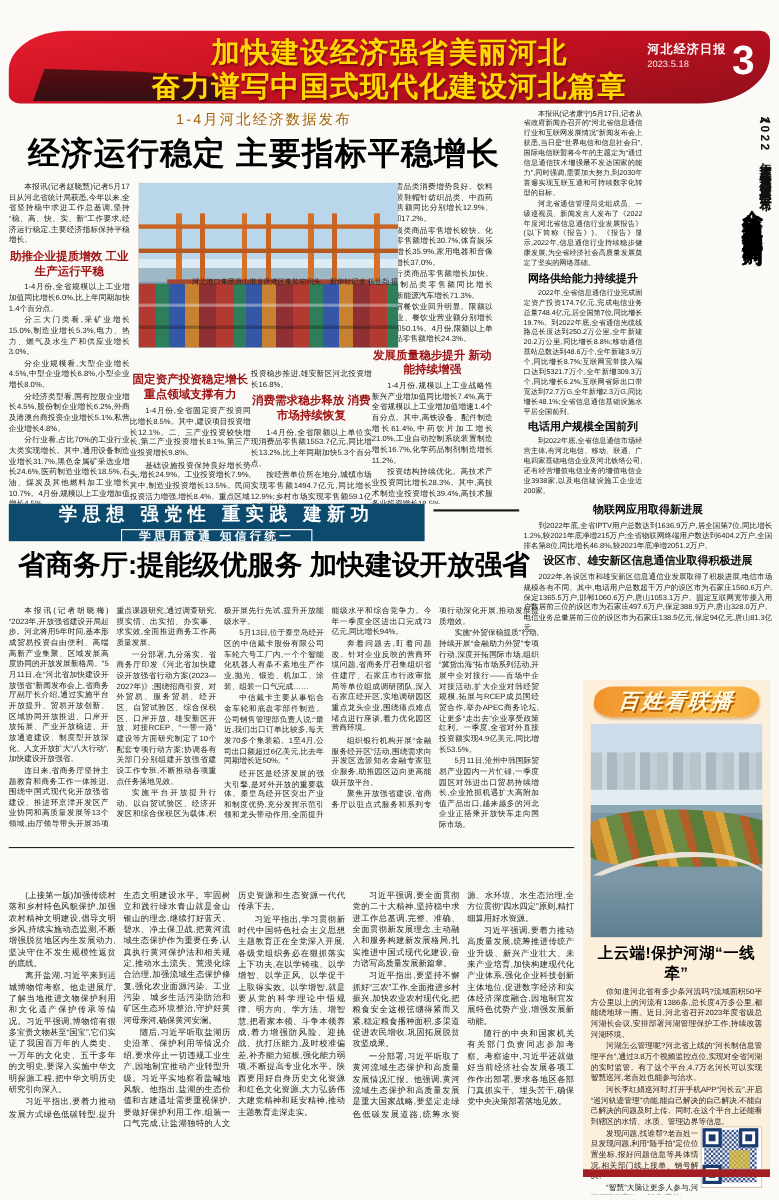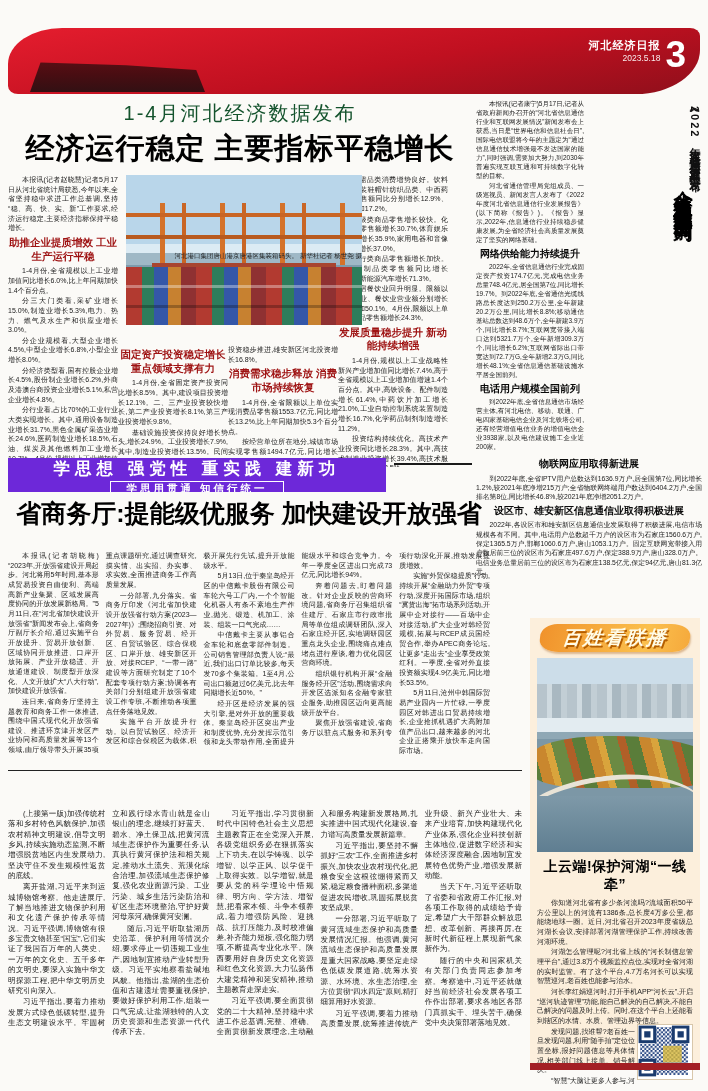--- a/index.html
+++ b/index.html
@@ -14,27 +14,27 @@
     border-radius:54px 10px 64px 10px / 36px 8px 44px 8px;}
   .ship{position:absolute;left:22px;bottom:2px;width:175px;height:46px;
     background:linear-gradient(180deg,#6b1218 0%,#4a0d12 60%,#321013 100%);
     clip-path:polygon(0 100%,100% 100%,95% 52%,55% 42%,6% 36%);}
   .ship:after{content:"";position:absolute;left:14px;top:-14px;width:130px;height:28px;
     background:repeating-linear-gradient(90deg,transparent 0 20px,#e2453c 20px 23px);}
   .slogans{position:absolute;left:120px;right:120px;top:4px;text-align:center;
     color:#ffd900;font-weight:900;font-size:26px;line-height:1.2;
     text-shadow:1px 2px 2px rgba(90,0,0,.65);letter-spacing:1px;}
   .bannerinfo{position:absolute;right:14px;top:8px;display:flex;align-items:flex-start;color:#fff;}
-  .mh{text-align:right;line-height:1.25;margin-top:3px;}
+  .mh{line-height:1.25;margin-top:3px;}
   .mh .t{font-size:11px;font-weight:700;letter-spacing:1px;}
   .mh .d{font-size:8.5px;opacity:.92;}
   .pageno{font-size:37px;font-weight:700;margin-left:5px;line-height:1;}
   
   .eco{left:8px;top:100px;width:464px;}
-  .eco .kick{text-align:center;font-size:20px;letter-spacing:2px;color:#14532d;}
+  .eco .kick{text-align:center;font-size:13px;letter-spacing:2px;color:#a16207;}
   .eco .head{text-align:center;font-size:29px;font-weight:900;letter-spacing:1px;margin:2px 0 6px;color:#000;}
   .ecocols{position:relative;display:flex;gap:0;height:292px;overflow:hidden;}
   .ecocol{width:110px;font-size:7px;overflow:hidden;height:292px;box-sizing:border-box;}
   .padcol{padding-top:170px;}
   .redsub{color:#9e1212;font-weight:900;font-size:10.5px;text-align:center;line-height:1.3;margin:3px 0 3px;text-indent:0;}
   .photo{position:absolute;left:118px;top:0;width:236px;height:150px;overflow:hidden;background:linear-gradient(#b9d6ea 0 46%,#dcebf4 46% 52%,#9fb8c6 52% 60%,#7e9bac 60% 100%);}
   .cranes{position:absolute;left:0;top:28px;width:100%;height:62px;
     background:repeating-linear-gradient(90deg,transparent 0 34px,#d4722a 34px 39px,transparent 39px 56px,#c96524 56px 60px);}
   .cranes:after{content:"";position:absolute;left:0;top:10px;width:100%;height:4px;background:#c96524;box-shadow:0 22px 0 #b85a1f;}
   .boxes{position:absolute;left:0;bottom:0;width:100%;height:58px;
@@ -45,21 +45,21 @@
   
   .tel{left:476px;top:100px;width:226px;}
   .telrow{display:flex;gap:6px;}
   .telcol{width:108px;height:352px;overflow:hidden;font-size:6.5px;}
   .blacksub{font-weight:900;font-size:10px;color:#0a0a0a;text-align:center;margin:3px 0;line-height:1.25;text-indent:0;}
   .vhead{writing-mode:vertical-rl;height:352px;width:112px;display:flex;justify-content:flex-start;}
   .vkick{font-size:11px;font-weight:700;letter-spacing:2px;color:#111;margin-bottom:0;padding-top:4px;}
   .vtitle{font-size:19px;font-weight:900;letter-spacing:2px;color:#000;padding-top:2px;margin-right:6px;}
   .telwide{width:226px;margin-top:3px;font-size:6.8px;overflow:hidden;height:158px;}
   
-  .band{left:8px;top:458px;width:378px;height:34px;background:#6d28d9;color:#fff;text-align:center;overflow:hidden;}
+  .band{left:8px;top:458px;width:378px;height:34px;background:#0c4a6e;color:#fff;text-align:center;overflow:hidden;}
   .band .l1{font-size:16.5px;font-weight:900;letter-spacing:5px;line-height:1.15;margin-top:1px;}
   .band .l2{display:inline-block;border:1px solid #fff;font-size:10.5px;font-weight:700;letter-spacing:3px;padding:0 16px;line-height:1.2;margin-top:0px;text-align:right;}
   .bandrule{left:394px;top:463px;width:78px;height:2px;background:#1a1a1a;}
   
   .commhead{left:8px;top:497px;width:482px;text-align:center;font-size:25px;font-weight:900;letter-spacing:0px;color:#000;}
   .commbody{left:8px;top:551px;width:482px;height:212px;column-count:5;column-gap:7px;font-size:7px;overflow:hidden;}
   .divider{left:8px;top:770px;width:514px;height:0;border-top:1.5px solid #222;}
   
   .contbody{left:8px;top:809px;width:514px;height:303px;column-count:5;column-gap:7px;font-size:7.5px;overflow:hidden;}
   
@@ -81,20 +81,24 @@
   .lbody{position:relative;height:188px;overflow:hidden;font-size:7px;color:#222;}
   .wrapqr{margin-right:58px;}
   .qr{position:absolute;right:0;bottom:6px;width:54px;height:54px;background:#fff;border:1px solid #d8c7ab;}
   .redbar{position:absolute;left:0;bottom:0;width:100%;height:7px;background:#a31f24;}
 </style>
 </head>
 <body>
 
 <div class="abs banner">
   <div class="ship"></div>
+  <div class="slogans">
+    <div>加快建设经济强省美丽河北</div>
+    <div>奋力谱写中国式现代化建设河北篇章</div>
+  </div>
   <div class="bannerinfo">
     <div class="mh">
       <div class="t">河北经济日报</div>
       <div class="d">2023.5.18</div>
     </div>
     <div class="pageno">3</div>
   </div>
 </div>
 
 <div class="abs eco">
@@ -188,21 +192,20 @@
 <div class="abs contbody">
   <p>(上接第一版)加强传统村落和乡村特色风貌保护,加强农村精神文明建设,倡导文明乡风,持续实施动态监测,不断增强脱贫地区内生发展动力,坚决守住不发生规模性返贫的底线。</p>
   <p>离开盐湖,习近平来到运城博物馆考察。他走进展厅,了解当地推进文物保护利用和文化遗产保护传承等情况。习近平强调,博物馆有很多宝贵文物甚至“国宝”,它们实证了我国百万年的人类史、一万年的文化史、五千多年的文明史,要深入实施中华文明探源工程,把中华文明历史研究引向深入。</p>
   <p>习近平指出,要着力推动发展方式绿色低碳转型,提升生态文明建设水平。牢固树立和践行绿水青山就是金山银山的理念,继续打好蓝天、碧水、净土保卫战,把黄河流域生态保护作为重要任务,认真执行黄河保护法和相关规定,推动水土流失、荒漠化综合治理,加强流域生态保护修复,强化农业面源污染、工业污染、城乡生活污染防治和矿区生态环境整治,守护好黄河母亲河,确保黄河安澜。</p>
   <p>随后,习近平听取盐湖历史沿革、保护利用等情况介绍,要求停止一切违规工业生产,因地制宜推动产业转型升级。习近平实地察看盐碱地风貌。他指出,盐湖的生态价值和古建遗址需要重视保护,要做好保护利用工作,组装一口气完成,让盐湖独特的人文历史资源和生态资源一代代传承下去。</p>
   <p>习近平指出,学习贯彻新时代中国特色社会主义思想主题教育正在全党深入开展,各级党组织务必在狠抓落实上下功夫,在以学铸魂、以学增智、以学正风、以学促干上取得实效。以学增智,就是要从党的科学理论中悟规律、明方向、学方法、增智慧,把看家本领、斗争本领养成,着力增强防风险、迎挑战、抗打压能力,及时校准偏差,补齐能力短板,强化能力弱项,不断提高专业化水平。陕西要用好自身历史文化资源和红色文化资源,大力弘扬伟大建党精神和延安精神,推动主题教育走深走实。</p>
   <p>习近平强调,要全面贯彻党的二十大精神,坚持稳中求进工作总基调,完整、准确、全面贯彻新发展理念,主动融入和服务构建新发展格局,扎实推进中国式现代化建设,奋力谱写高质量发展新篇章。</p>
   <p>习近平指出,要坚持不懈抓好“三农”工作,全面推进乡村振兴,加快农业农村现代化,把粮食安全这根弦绷得紧而又紧,稳定粮食播种面积,多渠道促进农民增收,巩固拓展脱贫攻坚成果。</p>
   <p>一分部署,习近平听取了黄河流域生态保护和高质量发展情况汇报。他强调,黄河流域生态保护和高质量发展是重大国家战略,要坚定走绿色低碳发展道路,统筹水资源、水环境、水生态治理,全方位贯彻“四水四定”原则,精打细算用好水资源。</p>
   <p>习近平强调,要着力推动高质量发展,统筹推进传统产业升级、新兴产业壮大、未来产业培育,加快构建现代化产业体系,强化企业科技创新主体地位,促进数字经济和实体经济深度融合,因地制宜发展特色优势产业,增强发展新动能。</p>
-  <p>当天下午,习近平还听取了省委和省政府工作汇报,对各项工作取得的成绩给予肯定,希望广大干部群众解放思想、改革创新、再接再厉,在新时代新征程上展现新气象新作为。</p>
   <p>随行的中央和国家机关有关部门负责同志参加考察。考察途中,习近平还就做好当前经济社会发展各项工作作出部署,要求各地区各部门真抓实干、埋头苦干,确保党中央决策部署落地见效。</p>
 </div>
 
 <div class="abs lbox">
   <div class="logo">
     <span>百姓看联播</span>
   </div>
   <div class="rphoto">
     <div class="city"></div>
     <div class="trees"></div>

